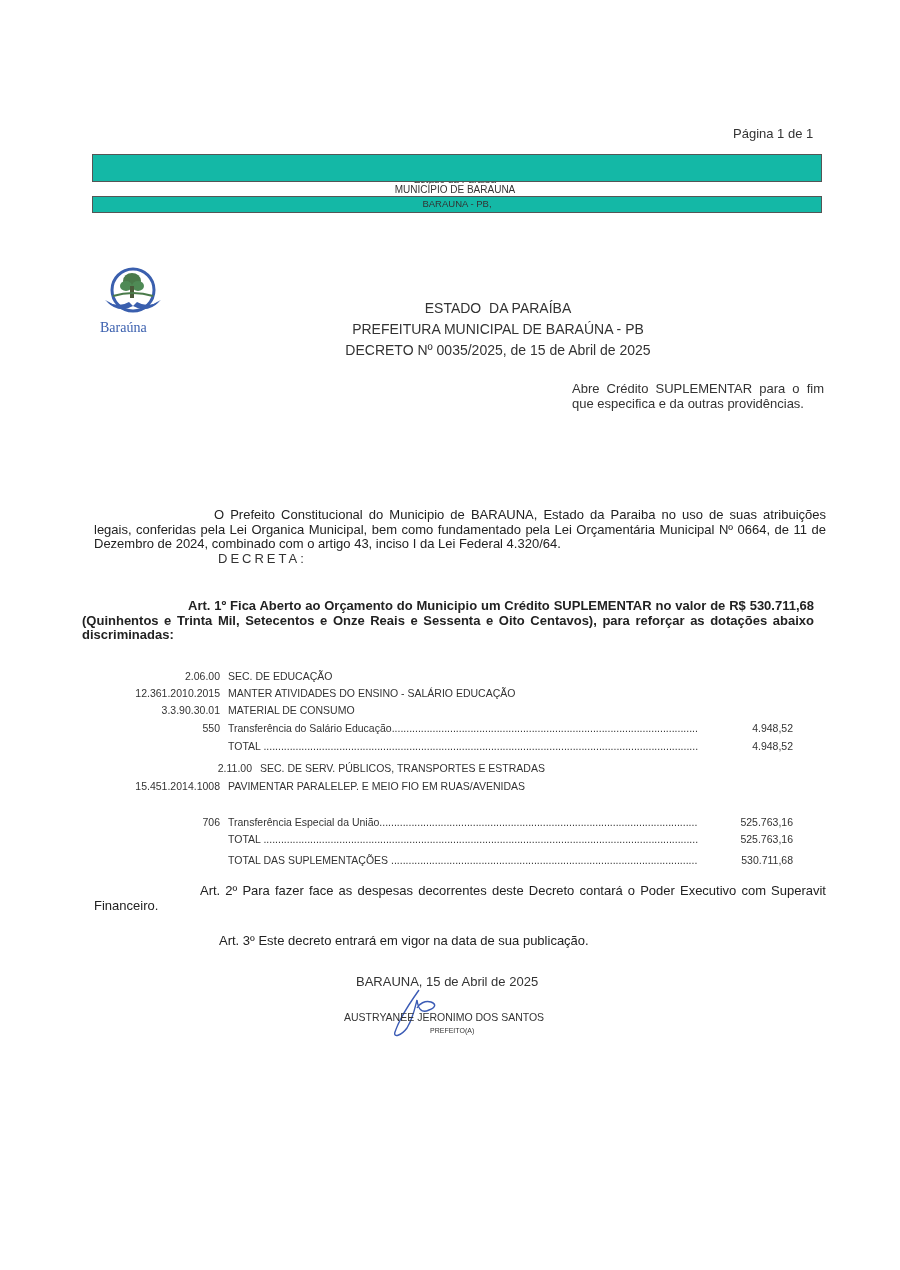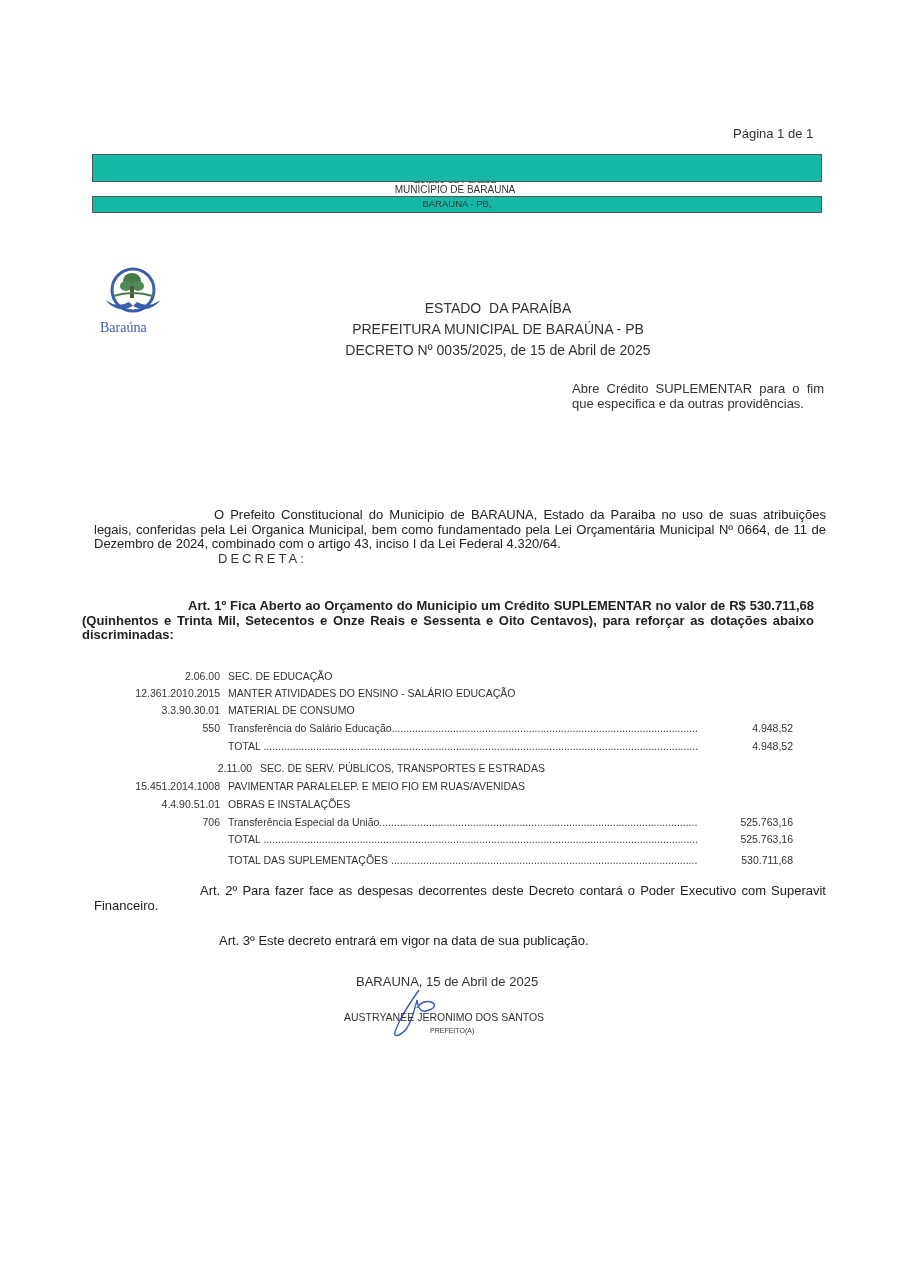--- a/index.html
+++ b/index.html
@@ -97,24 +97,20 @@
     <span class="val">4.948,52</span>
   </div>
   <div class="row" style="top:92px; width:900px;margin-left:32px;">
     <span class="code">2.11.00</span>
     <span class="desc">SEC. DE SERV. PÚBLICOS, TRANSPORTES E ESTRADAS</span>
   </div>
   <div class="row" style="top:110px; width:900px;">
     <span class="code">15.451.2014.1008</span>
     <span class="desc">PAVIMENTAR PARALELEP. E MEIO FIO EM RUAS/AVENIDAS</span>
   </div>
-  <div class="row" style="top:128px; width:900px;">
-    <span class="code">4.4.90.51.01</span>
-    <span class="desc">OBRAS E INSTALAÇÕES</span>
-  </div>
   <div class="row" style="top:146px; width:900px;">
     <span class="code">706</span>
     <span class="dots"><span>Transferência Especial da União</span>....................................................................................................................................................</span>
     <span class="val">525.763,16</span>
   </div>
   <div class="row" style="top:163px; width:900px;">
     <span class="dots"><span>TOTAL</span> ...........................................................................................................................................................</span>
     <span class="val">525.763,16</span>
   </div>
   <div class="row" style="top:184px; width:900px;">

